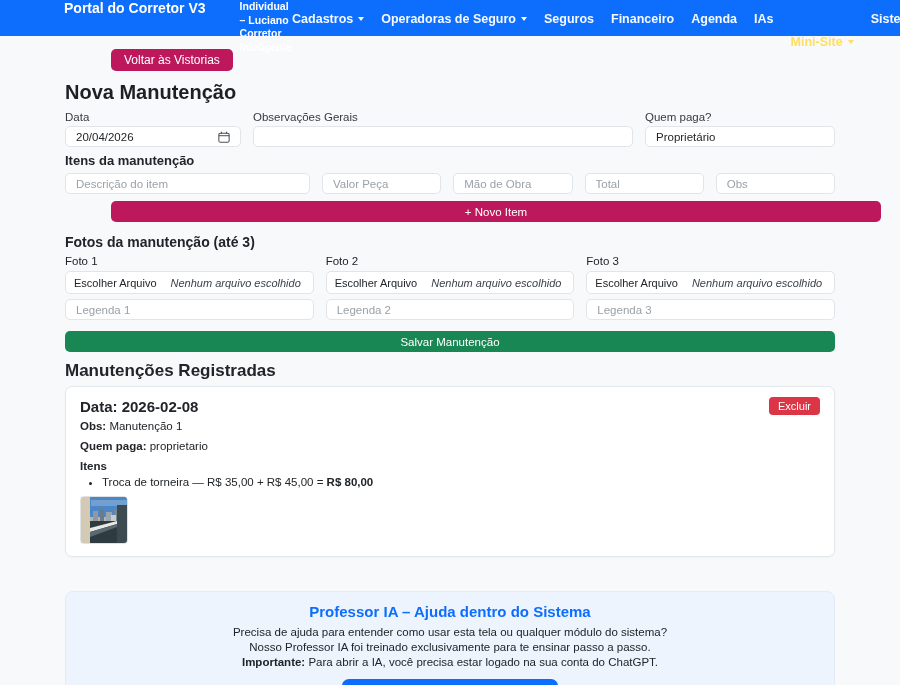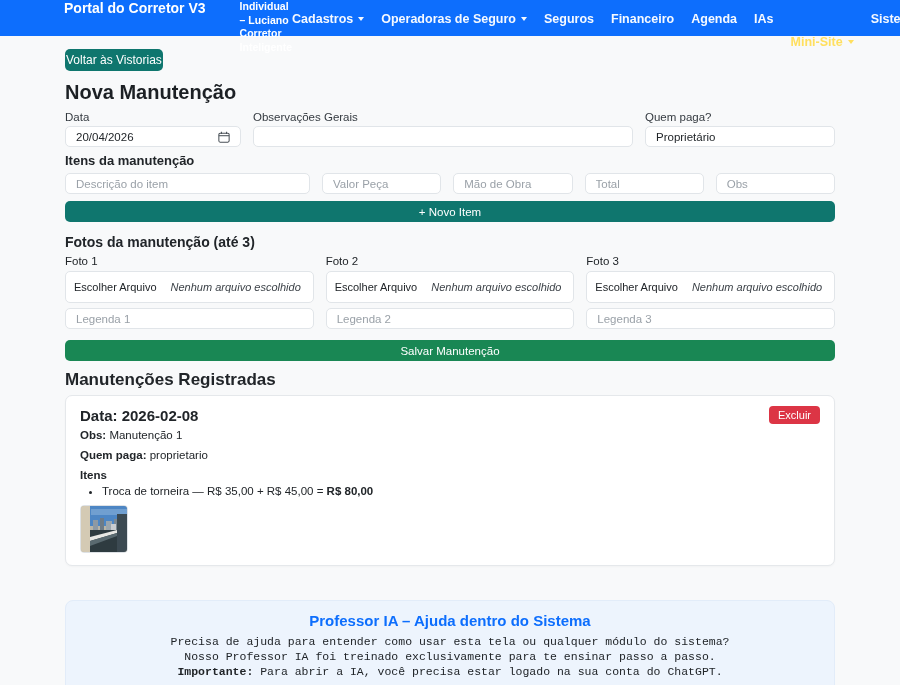--- a/index.html
+++ b/index.html
@@ -34,21 +34,21 @@
   }
 
   
   .container { width:770px; margin:0 auto; padding-top:13px; }
 
   .btn {
     display:inline-flex; align-items:center; justify-content:center;
     border:none; border-radius:5px; cursor:pointer;
     font-family:inherit; color:#fff;
   }
-  .btn-secondary { background:#0f766e; font-size:12px; padding:4px 1px; }
+  .btn-secondary { background:#be185d; font-size:12px; padding:4px 13px;margin-left:46px; }
   .btn-block { width:100%; font-size:11.5px; height:21px; }
   .btn-success { background:#198754; }
   .btn-danger  { background:#dc3545; font-size:11px; padding:3px 9px; border-radius:4px; }
   .btn-primary { background:#0d6efd; font-size:13.5px; padding:7px 19px; border-radius:7px; }
 
   .page-title { font-size:20px; font-weight:700; margin:10px 0 7px; color:#1c2024; }
 
   .form-row { display:flex; gap:12px; margin-bottom:6px; }
   .col-date { flex:0 0 176px; }
   .col-obs  { flex:1 1 auto; }
@@ -67,21 +67,21 @@
   .cal-icon { display:inline-flex; }
 
   .section-label { font-size:13px; font-weight:700; margin:4px 0 5px; }
   .items-row { display:flex; gap:12px; margin-bottom:7px; }
   .it-desc { flex:0 0 245px; } .it-sm { flex:1 1 0; }
 
   .photos-title { font-size:14px; font-weight:700; margin:12px 0 5px; }
   .photos-grid { display:grid; grid-template-columns:repeat(3,1fr); gap:12px 12px; }
   .photo-label { font-size:11.5px; margin-bottom:4px; }
   .file-input {
-    height:32px; background:#fff; border:1px solid #e1e5e9; border-radius:5px;
+    height:23px; background:#fff; border:1px solid #e1e5e9; border-radius:5px;
     display:flex; align-items:center; font-size:11px; padding:0 8px; gap:14px; cursor:pointer;
   }
   .file-btn { color:#212529; white-space:nowrap; }
   .file-status { color:#3c4248; white-space:nowrap;font-style:italic; }
   .caption-input { margin-top:5px; height:20px; }
 
   .save-row { margin:11px 0 9px; }
 
   .registered-title { font-size:17px; font-weight:700; margin-bottom:5px; }
 
@@ -100,21 +100,21 @@
     width:48px; height:48px; border:1px solid #dee2e6; border-radius:4px;
     overflow:hidden; display:block; cursor:pointer;
   }
 
   
   .ia-panel {
     margin-top:34px; background:#edf4fd; border:1px solid #e2ecf9; border-radius:8px;
     padding:11px 20px 8px; text-align:center;
   }
   .ia-title { color:#0d6efd; font-size:15px; font-weight:700; margin-bottom:5px; }
-  .ia-line { font-size:11.5px; color:#212529; line-height:15px;font-family:Liberation Mono, monospace; }
+  .ia-line { font-size:11.5px; color:#212529; line-height:15px; }
   .ia-line b { font-weight:700; }
   .ia-btn-row { margin:9px 0 6px; }
 </style>
 </head>
 <body>
 
 <nav class="navbar">
   <div class="brand">Portal do Corretor V3</div>
   <div class="nav-subtitle">Individual – Luciano Corretor Inteligente</div>
   <ul class="nav-links">

